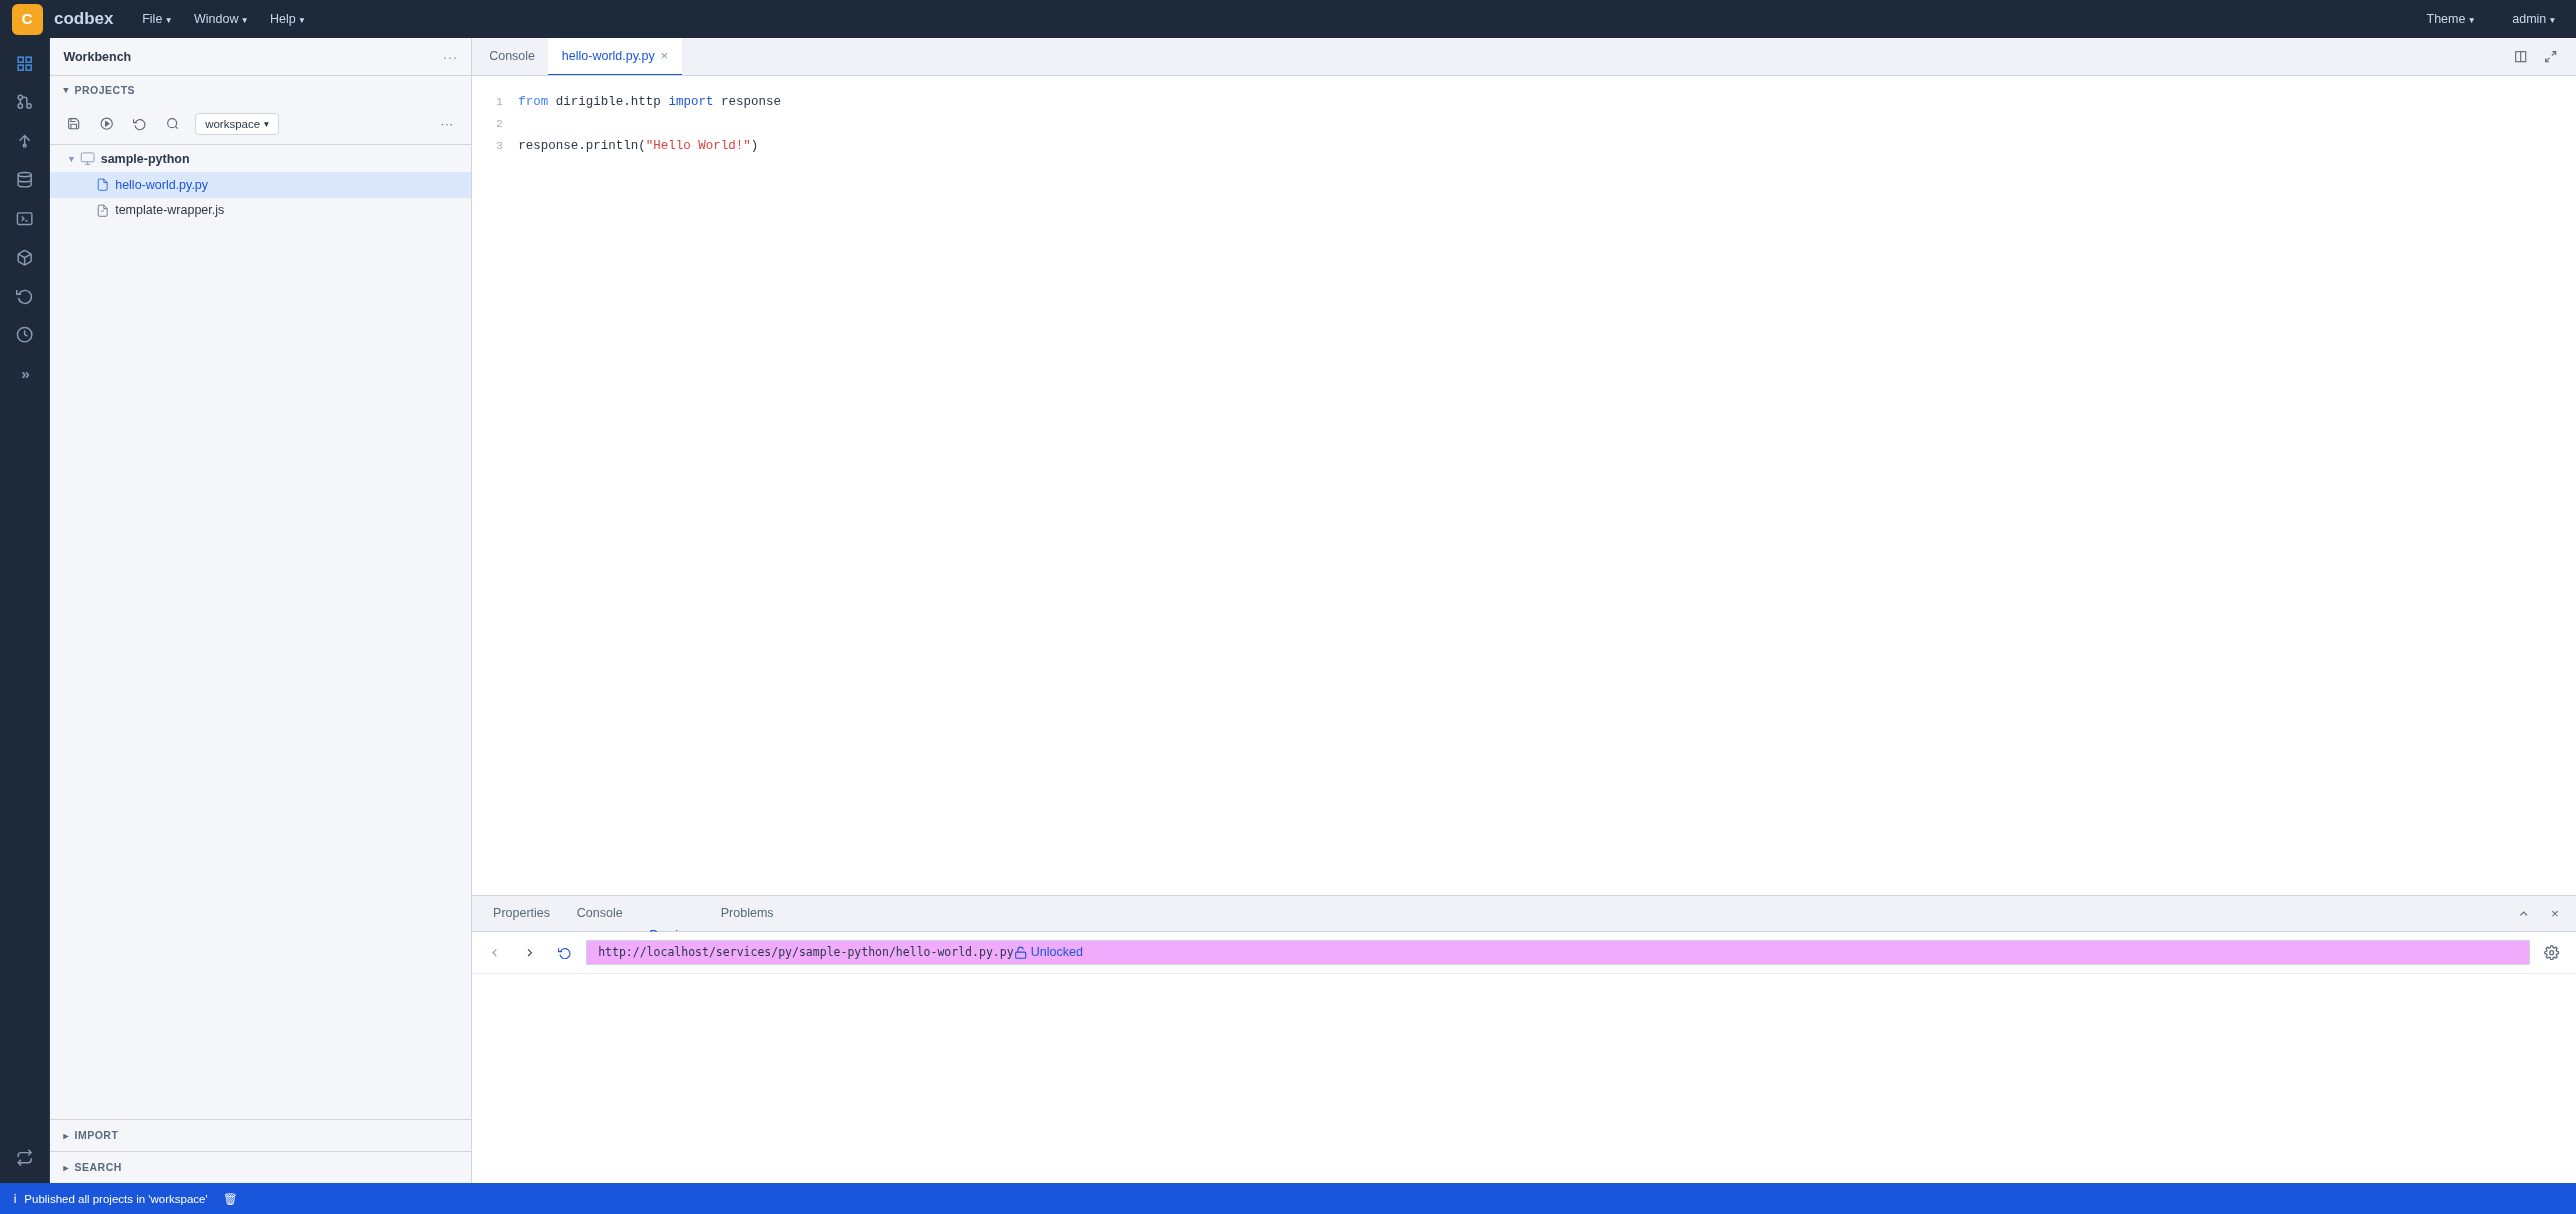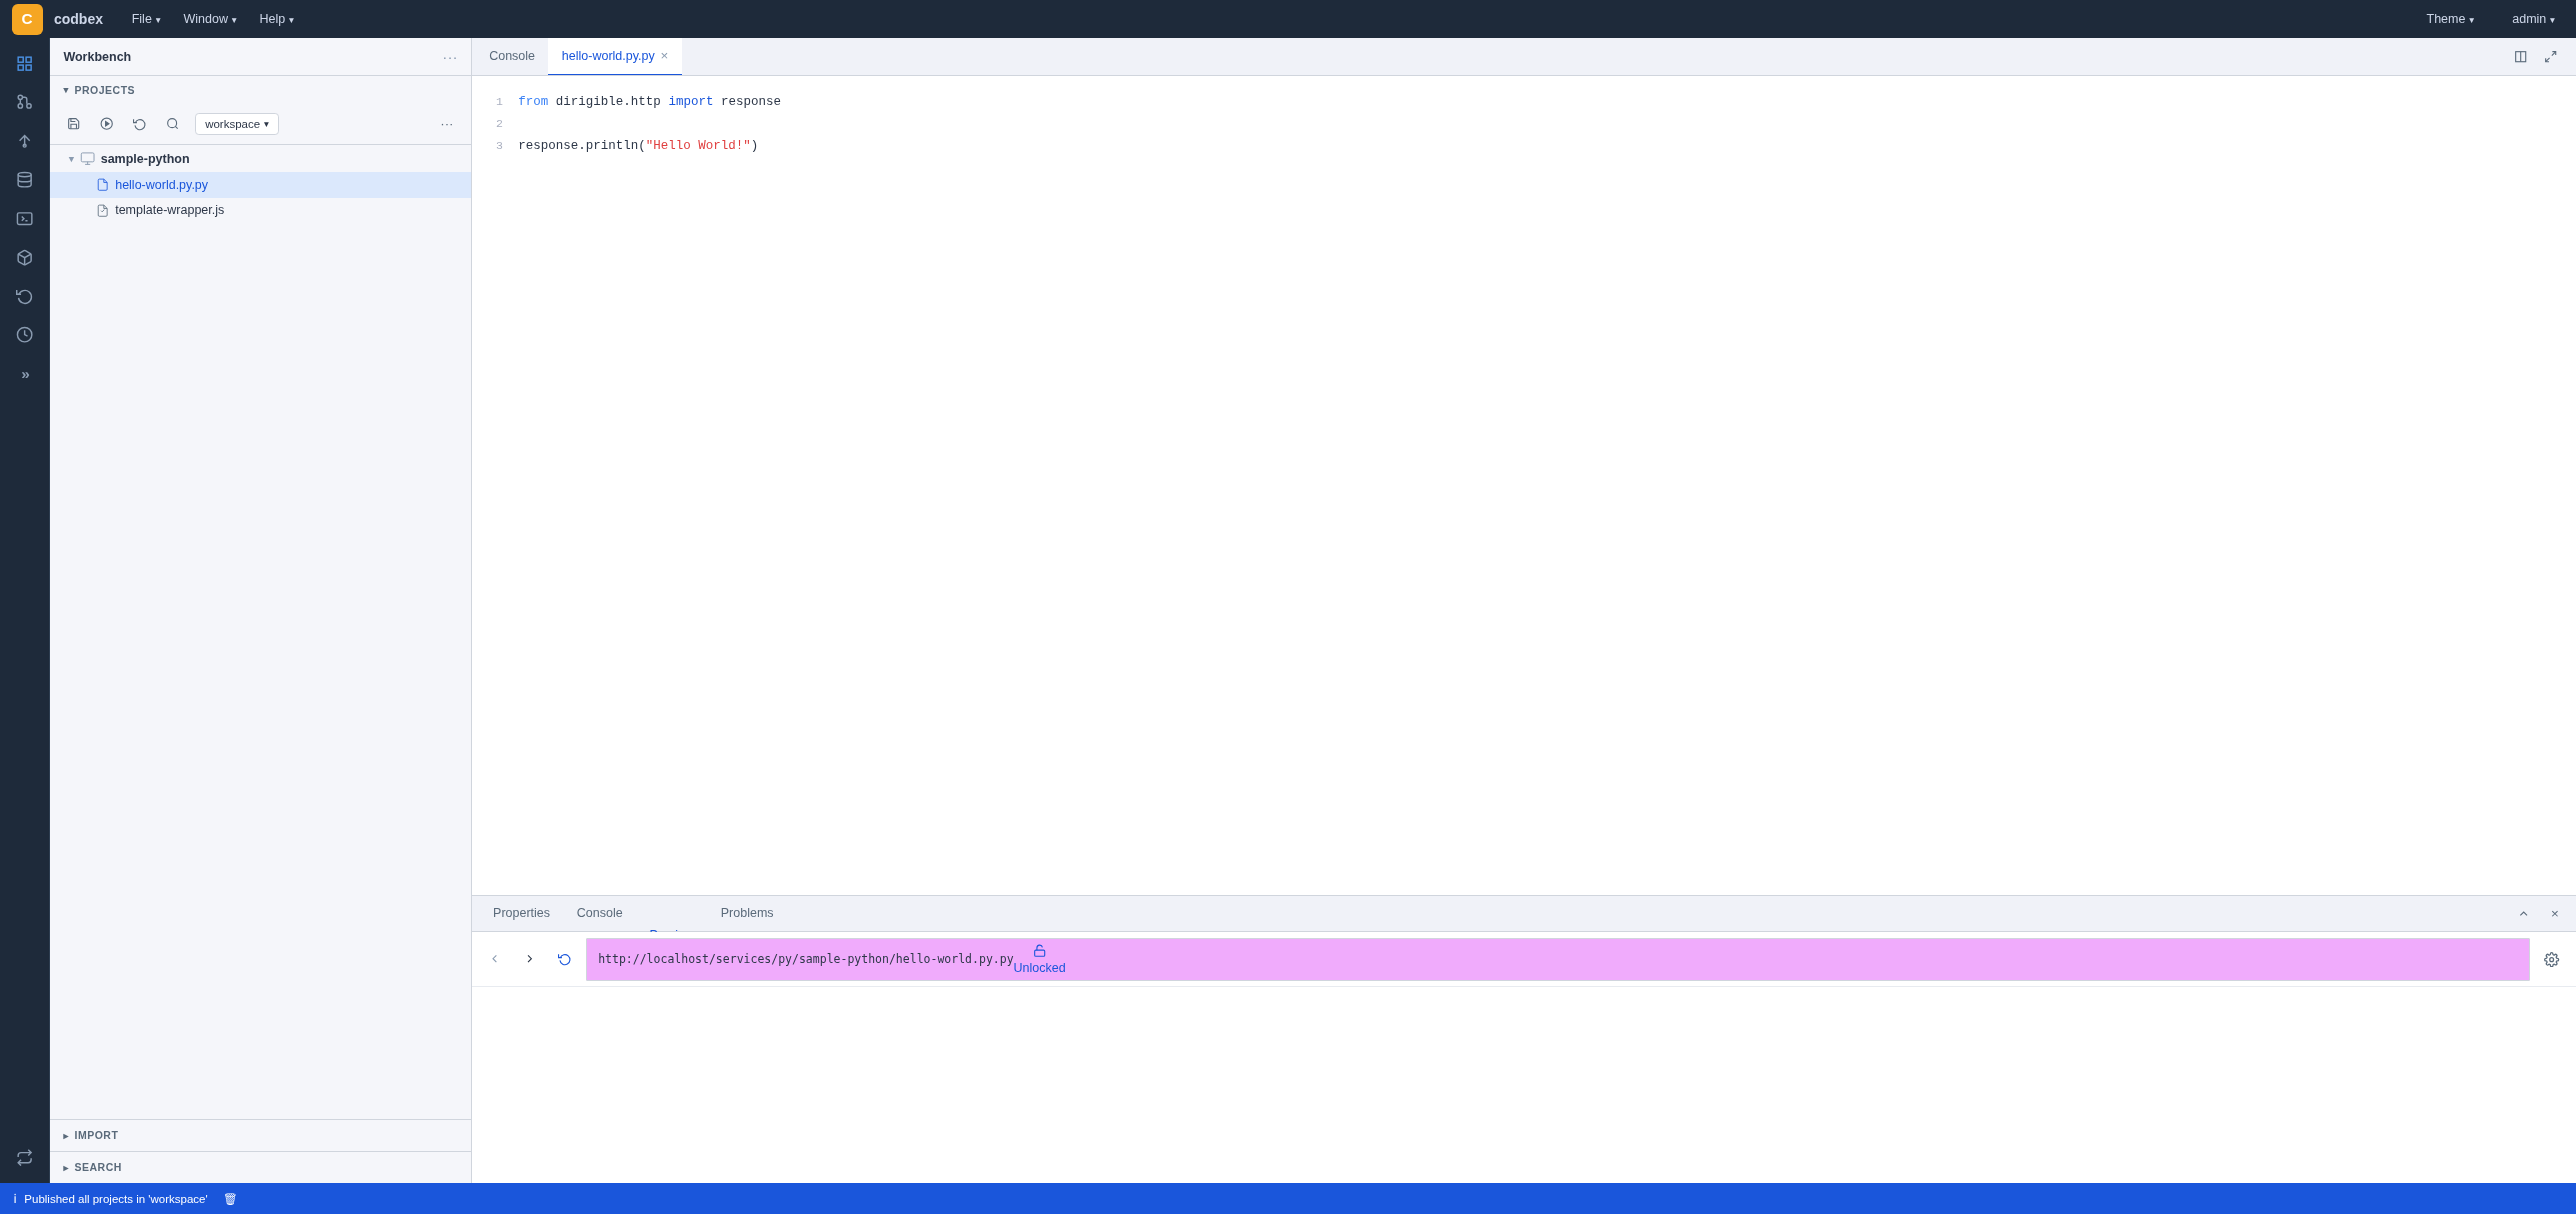--- a/index.html
+++ b/index.html
@@ -177,38 +177,38 @@
       border-radius: 3.8px; cursor: pointer; color: #8a9bb0; font-size: 13.4px;
     }
     .preview-nav-btn.active { color: #2d3748; }
     .preview-url-bar {
       flex: 1; border: 1px solid #d0d5dd; border-radius: 1px; padding: 4.8px 11.5px;
       font-size: 11.5px; color: #2d3748; display: flex; align-items: center;
       justify-content: flex-start; background: #f0abfc;
     }
     .preview-url-text { color: #2d3748; font-size: 11.5px; font-family: monospace; }
     .unlocked-badge {
-      display: flex; align-items: center; gap: 3.8px; color: #1a56db; font-size: 12.5px; flex-direction: column;
+      display: flex; align-items: center; gap: 3.8px; color: #1a56db; font-size: 12.5px;
     }
     .preview-settings-btn {
       width: 29px; height: 29px; display: flex; align-items: center; justify-content: center;
       border-radius: 3.8px; cursor: pointer; color: #5a6a7a; font-size: 13.4px;
     }
 
     .preview-content {
       flex: 1; padding: 15.3px; font-family: monospace; font-size: 12.5px; color: #2d3748;
       background: white; overflow: auto;
     }
   </style>
 </head>
 <body>
 
 <div class="menu-bar">
   <div class="menu-logo">C</div>
-  <span style="font-size:14px;font-weight:600;margin-right:15.3px;">codbex</span>
+  <span style="font-size:17px;font-weight:600;margin-right:15.3px;">codbex</span>
   <div class="menu-item">
     <span>File</span>
     <span style="font-size:9.6px;">▾</span>
   </div>
   <div class="menu-item">
     <span>Window</span>
     <span style="font-size:9.6px;">▾</span>
   </div>
   <div class="menu-item">
     <span>Help</span>

